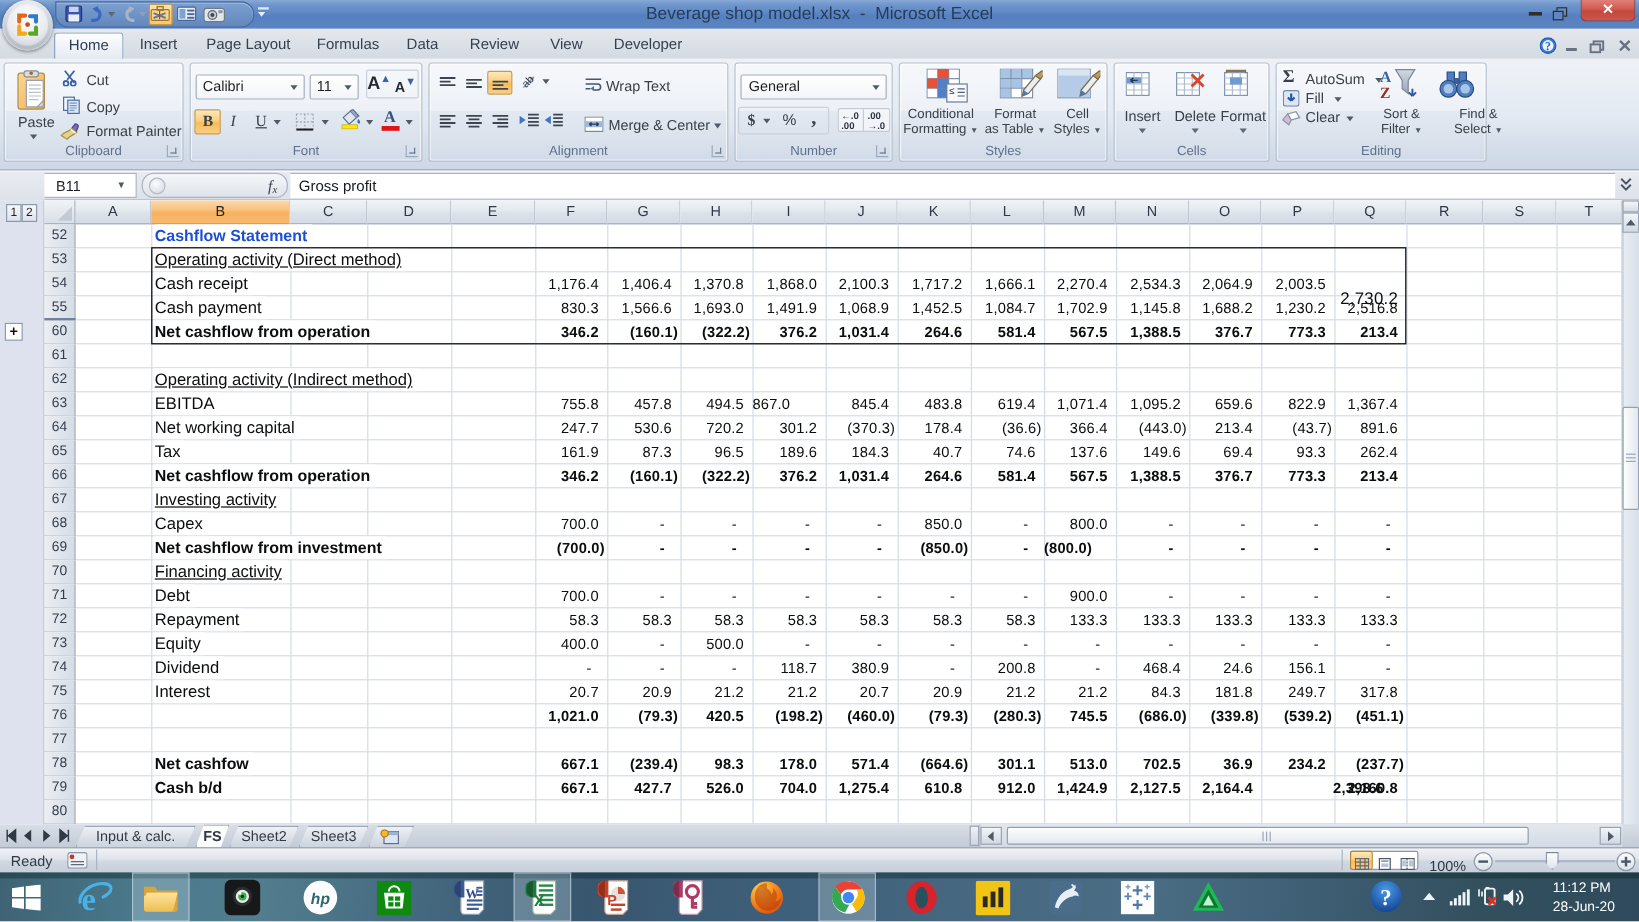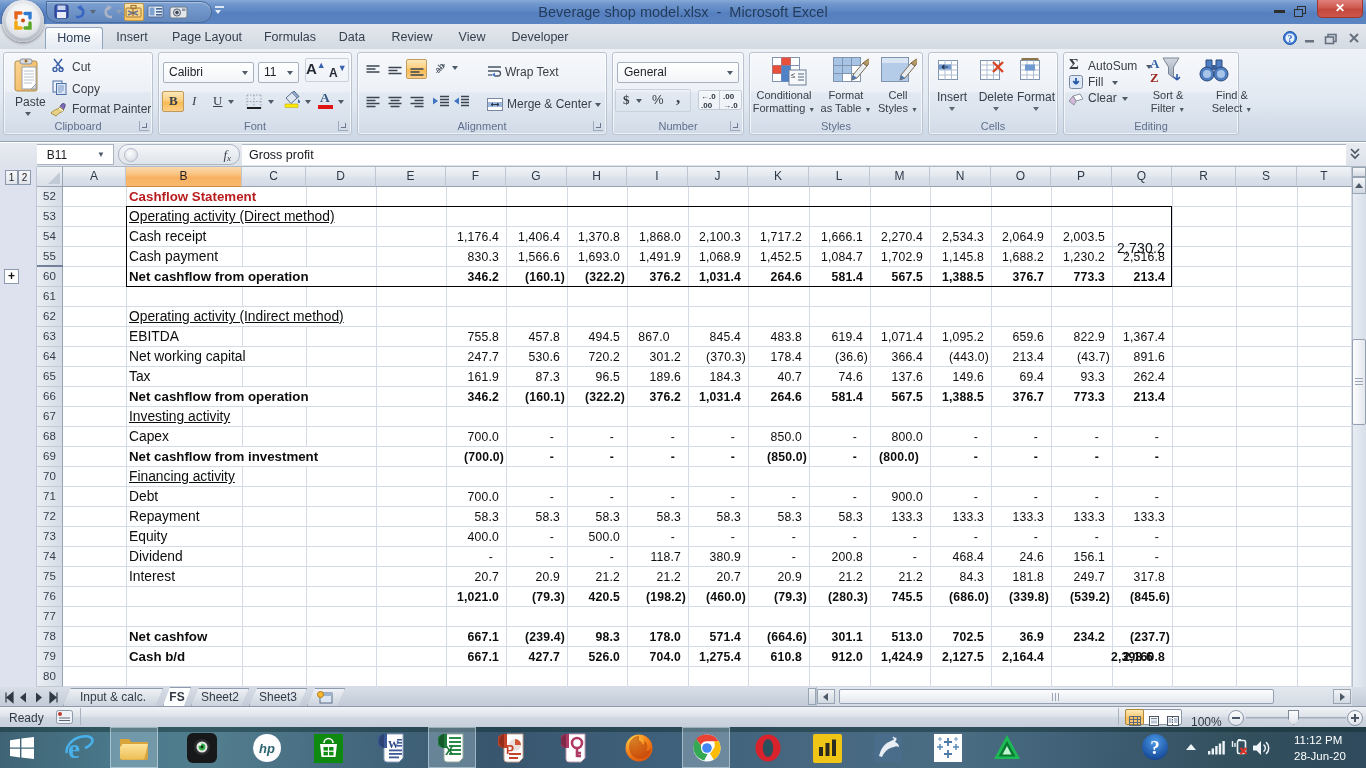--- a/index.html
+++ b/index.html
@@ -540,21 +540,21 @@
 <div class="abs" style="left:63px;top:506px;width:1289px;height:1px;background:#d4dbe7;"></div>
 <div class="abs" style="left:63px;top:526px;width:1289px;height:1px;background:#d4dbe7;"></div>
 <div class="abs" style="left:63px;top:546px;width:1289px;height:1px;background:#d4dbe7;"></div>
 <div class="abs" style="left:63px;top:566px;width:1289px;height:1px;background:#d4dbe7;"></div>
 <div class="abs" style="left:63px;top:586px;width:1289px;height:1px;background:#d4dbe7;"></div>
 <div class="abs" style="left:63px;top:606px;width:1289px;height:1px;background:#d4dbe7;"></div>
 <div class="abs" style="left:63px;top:626px;width:1289px;height:1px;background:#d4dbe7;"></div>
 <div class="abs" style="left:63px;top:646px;width:1289px;height:1px;background:#d4dbe7;"></div>
 <div class="abs" style="left:63px;top:666px;width:1289px;height:1px;background:#d4dbe7;"></div>
 <div class="abs" style="left:63px;top:686px;width:1289px;height:1px;background:#d4dbe7;"></div>
-<div class="cell" style="left:129px;top:187px;height:19px;background:#fff;padding-right:4px;font-size:13.3px;font-weight:bold;color:#b91c1c;">Cashflow Statement</div>
+<div class="cell" style="left:129px;top:187px;height:19px;background:#fff;padding-right:4px;font-size:13.3px;font-weight:bold;color:#1d4ed8;">Cashflow Statement</div>
 <div class="cell" style="left:129px;top:207px;height:19px;background:#fff;padding-right:4px;font-size:13.8px;text-decoration:underline;">Operating activity (Direct method)</div>
 <div class="cell" style="left:129px;top:227px;height:19px;background:#fff;padding-right:4px;font-size:13.8px;">Cash receipt</div>
 <div class="cell" style="left:446px;top:227px;width:53px;text-align:right;font-size:12.2px;letter-spacing:0.2px;">1,176.4</div>
 <div class="cell" style="left:506px;top:227px;width:54px;text-align:right;font-size:12.2px;letter-spacing:0.2px;">1,406.4</div>
 <div class="cell" style="left:567px;top:227px;width:53px;text-align:right;font-size:12.2px;letter-spacing:0.2px;">1,370.8</div>
 <div class="cell" style="left:627px;top:227px;width:54px;text-align:right;font-size:12.2px;letter-spacing:0.2px;">1,868.0</div>
 <div class="cell" style="left:688px;top:227px;width:53px;text-align:right;font-size:12.2px;letter-spacing:0.2px;">2,100.3</div>
 <div class="cell" style="left:748px;top:227px;width:54px;text-align:right;font-size:12.2px;letter-spacing:0.2px;">1,717.2</div>
 <div class="cell" style="left:809px;top:227px;width:54px;text-align:right;font-size:12.2px;letter-spacing:0.2px;">1,666.1</div>
 <div class="cell" style="left:870px;top:227px;width:53px;text-align:right;font-size:12.2px;letter-spacing:0.2px;">2,270.4</div>
@@ -586,21 +586,21 @@
 <div class="cell" style="left:870px;top:267px;width:53px;text-align:right;font-size:12.2px;letter-spacing:0.2px;font-weight:bold;">567.5</div>
 <div class="cell" style="left:930px;top:267px;width:54px;text-align:right;font-size:12.2px;letter-spacing:0.2px;font-weight:bold;">1,388.5</div>
 <div class="cell" style="left:991px;top:267px;width:53px;text-align:right;font-size:12.2px;letter-spacing:0.2px;font-weight:bold;">376.7</div>
 <div class="cell" style="left:1051px;top:267px;width:54px;text-align:right;font-size:12.2px;letter-spacing:0.2px;font-weight:bold;">773.3</div>
 <div class="cell" style="left:1112px;top:267px;width:53px;text-align:right;font-size:12.2px;letter-spacing:0.2px;font-weight:bold;">213.4</div>
 <div class="cell" style="left:129px;top:307px;height:19px;background:#fff;padding-right:4px;font-size:13.8px;text-decoration:underline;">Operating activity (Indirect method)</div>
 <div class="cell" style="left:129px;top:327px;height:19px;background:#fff;padding-right:4px;font-size:13.8px;">EBITDA</div>
 <div class="cell" style="left:446px;top:327px;width:53px;text-align:right;font-size:12.2px;letter-spacing:0.2px;">755.8</div>
 <div class="cell" style="left:506px;top:327px;width:54px;text-align:right;font-size:12.2px;letter-spacing:0.2px;">457.8</div>
 <div class="cell" style="left:567px;top:327px;width:53px;text-align:right;font-size:12.2px;letter-spacing:0.2px;">494.5</div>
-<div class="cell" style="left:627px;top:327px;width:54px;text-align:center;font-size:12.2px;letter-spacing:0.2px;">867.0</div>
+<div class="cell" style="left:627px;top:327px;width:54px;text-align:left;font-size:12.2px;letter-spacing:0.2px;">867.0</div>
 <div class="cell" style="left:688px;top:327px;width:53px;text-align:right;font-size:12.2px;letter-spacing:0.2px;">845.4</div>
 <div class="cell" style="left:748px;top:327px;width:54px;text-align:right;font-size:12.2px;letter-spacing:0.2px;">483.8</div>
 <div class="cell" style="left:809px;top:327px;width:54px;text-align:right;font-size:12.2px;letter-spacing:0.2px;">619.4</div>
 <div class="cell" style="left:870px;top:327px;width:53px;text-align:right;font-size:12.2px;letter-spacing:0.2px;">1,071.4</div>
 <div class="cell" style="left:930px;top:327px;width:54px;text-align:right;font-size:12.2px;letter-spacing:0.2px;">1,095.2</div>
 <div class="cell" style="left:991px;top:327px;width:53px;text-align:right;font-size:12.2px;letter-spacing:0.2px;">659.6</div>
 <div class="cell" style="left:1051px;top:327px;width:54px;text-align:right;font-size:12.2px;letter-spacing:0.2px;">822.9</div>
 <div class="cell" style="left:1112px;top:327px;width:53px;text-align:right;font-size:12.2px;letter-spacing:0.2px;">1,367.4</div>
 <div class="cell" style="left:129px;top:347px;height:19px;background:#fff;padding-right:4px;font-size:13.8px;">Net working capital</div>
 <div class="cell" style="left:446px;top:347px;width:53px;text-align:right;font-size:12.2px;letter-spacing:0.2px;">247.7</div>
@@ -656,21 +656,21 @@
 <div class="cell" style="left:1051px;top:427px;width:48px;text-align:right;font-size:12.2px;letter-spacing:0.2px;">-</div>
 <div class="cell" style="left:1112px;top:427px;width:47px;text-align:right;font-size:12.2px;letter-spacing:0.2px;">-</div>
 <div class="cell" style="left:129px;top:447px;height:19px;background:#fff;padding-right:4px;font-size:13.3px;font-weight:bold;">Net cashflow from investment</div>
 <div class="cell" style="left:446px;top:447px;width:58px;text-align:right;font-size:12.2px;letter-spacing:0.2px;font-weight:bold;">(700.0)</div>
 <div class="cell" style="left:506px;top:447px;width:48px;text-align:right;font-size:12.2px;letter-spacing:0.2px;font-weight:bold;">-</div>
 <div class="cell" style="left:567px;top:447px;width:47px;text-align:right;font-size:12.2px;letter-spacing:0.2px;font-weight:bold;">-</div>
 <div class="cell" style="left:627px;top:447px;width:48px;text-align:right;font-size:12.2px;letter-spacing:0.2px;font-weight:bold;">-</div>
 <div class="cell" style="left:688px;top:447px;width:47px;text-align:right;font-size:12.2px;letter-spacing:0.2px;font-weight:bold;">-</div>
 <div class="cell" style="left:748px;top:447px;width:59px;text-align:right;font-size:12.2px;letter-spacing:0.2px;font-weight:bold;">(850.0)</div>
 <div class="cell" style="left:809px;top:447px;width:48px;text-align:right;font-size:12.2px;letter-spacing:0.2px;font-weight:bold;">-</div>
-<div class="cell" style="left:870px;top:447px;width:58px;text-align:center;font-size:12.2px;letter-spacing:0.2px;font-weight:bold;">(800.0)</div>
+<div class="cell" style="left:870px;top:447px;width:58px;text-align:left;font-size:12.2px;letter-spacing:0.2px;font-weight:bold;">(800.0)</div>
 <div class="cell" style="left:930px;top:447px;width:48px;text-align:right;font-size:12.2px;letter-spacing:0.2px;font-weight:bold;">-</div>
 <div class="cell" style="left:991px;top:447px;width:47px;text-align:right;font-size:12.2px;letter-spacing:0.2px;font-weight:bold;">-</div>
 <div class="cell" style="left:1051px;top:447px;width:48px;text-align:right;font-size:12.2px;letter-spacing:0.2px;font-weight:bold;">-</div>
 <div class="cell" style="left:1112px;top:447px;width:47px;text-align:right;font-size:12.2px;letter-spacing:0.2px;font-weight:bold;">-</div>
 <div class="cell" style="left:129px;top:467px;height:19px;background:#fff;padding-right:4px;font-size:13.8px;text-decoration:underline;">Financing activity</div>
 <div class="cell" style="left:129px;top:487px;height:19px;background:#fff;padding-right:4px;font-size:13.8px;">Debt</div>
 <div class="cell" style="left:446px;top:487px;width:53px;text-align:right;font-size:12.2px;letter-spacing:0.2px;">700.0</div>
 <div class="cell" style="left:506px;top:487px;width:48px;text-align:right;font-size:12.2px;letter-spacing:0.2px;">-</div>
 <div class="cell" style="left:567px;top:487px;width:47px;text-align:right;font-size:12.2px;letter-spacing:0.2px;">-</div>
 <div class="cell" style="left:627px;top:487px;width:48px;text-align:right;font-size:12.2px;letter-spacing:0.2px;">-</div>
@@ -738,21 +738,21 @@
 <div class="cell" style="left:506px;top:587px;width:59px;text-align:right;font-size:12.2px;letter-spacing:0.2px;font-weight:bold;">(79.3)</div>
 <div class="cell" style="left:567px;top:587px;width:53px;text-align:right;font-size:12.2px;letter-spacing:0.2px;font-weight:bold;">420.5</div>
 <div class="cell" style="left:627px;top:587px;width:59px;text-align:right;font-size:12.2px;letter-spacing:0.2px;font-weight:bold;">(198.2)</div>
 <div class="cell" style="left:688px;top:587px;width:58px;text-align:right;font-size:12.2px;letter-spacing:0.2px;font-weight:bold;">(460.0)</div>
 <div class="cell" style="left:748px;top:587px;width:59px;text-align:right;font-size:12.2px;letter-spacing:0.2px;font-weight:bold;">(79.3)</div>
 <div class="cell" style="left:809px;top:587px;width:59px;text-align:right;font-size:12.2px;letter-spacing:0.2px;font-weight:bold;">(280.3)</div>
 <div class="cell" style="left:870px;top:587px;width:53px;text-align:right;font-size:12.2px;letter-spacing:0.2px;font-weight:bold;">745.5</div>
 <div class="cell" style="left:930px;top:587px;width:59px;text-align:right;font-size:12.2px;letter-spacing:0.2px;font-weight:bold;">(686.0)</div>
 <div class="cell" style="left:991px;top:587px;width:58px;text-align:right;font-size:12.2px;letter-spacing:0.2px;font-weight:bold;">(339.8)</div>
 <div class="cell" style="left:1051px;top:587px;width:59px;text-align:right;font-size:12.2px;letter-spacing:0.2px;font-weight:bold;">(539.2)</div>
-<div class="cell" style="left:1112px;top:587px;width:58px;text-align:right;font-size:12.2px;letter-spacing:0.2px;font-weight:bold;">(845.6)</div>
+<div class="cell" style="left:1112px;top:587px;width:58px;text-align:right;font-size:12.2px;letter-spacing:0.2px;font-weight:bold;">(451.1)</div>
 <div class="cell" style="left:129px;top:627px;height:19px;background:#fff;padding-right:4px;font-size:13.3px;font-weight:bold;">Net cashfow</div>
 <div class="cell" style="left:446px;top:627px;width:53px;text-align:right;font-size:12.2px;letter-spacing:0.2px;font-weight:bold;">667.1</div>
 <div class="cell" style="left:506px;top:627px;width:59px;text-align:right;font-size:12.2px;letter-spacing:0.2px;font-weight:bold;">(239.4)</div>
 <div class="cell" style="left:567px;top:627px;width:53px;text-align:right;font-size:12.2px;letter-spacing:0.2px;font-weight:bold;">98.3</div>
 <div class="cell" style="left:627px;top:627px;width:54px;text-align:right;font-size:12.2px;letter-spacing:0.2px;font-weight:bold;">178.0</div>
 <div class="cell" style="left:688px;top:627px;width:53px;text-align:right;font-size:12.2px;letter-spacing:0.2px;font-weight:bold;">571.4</div>
 <div class="cell" style="left:748px;top:627px;width:59px;text-align:right;font-size:12.2px;letter-spacing:0.2px;font-weight:bold;">(664.6)</div>
 <div class="cell" style="left:809px;top:627px;width:54px;text-align:right;font-size:12.2px;letter-spacing:0.2px;font-weight:bold;">301.1</div>
 <div class="cell" style="left:870px;top:627px;width:53px;text-align:right;font-size:12.2px;letter-spacing:0.2px;font-weight:bold;">513.0</div>
 <div class="cell" style="left:930px;top:627px;width:54px;text-align:right;font-size:12.2px;letter-spacing:0.2px;font-weight:bold;">702.5</div>

